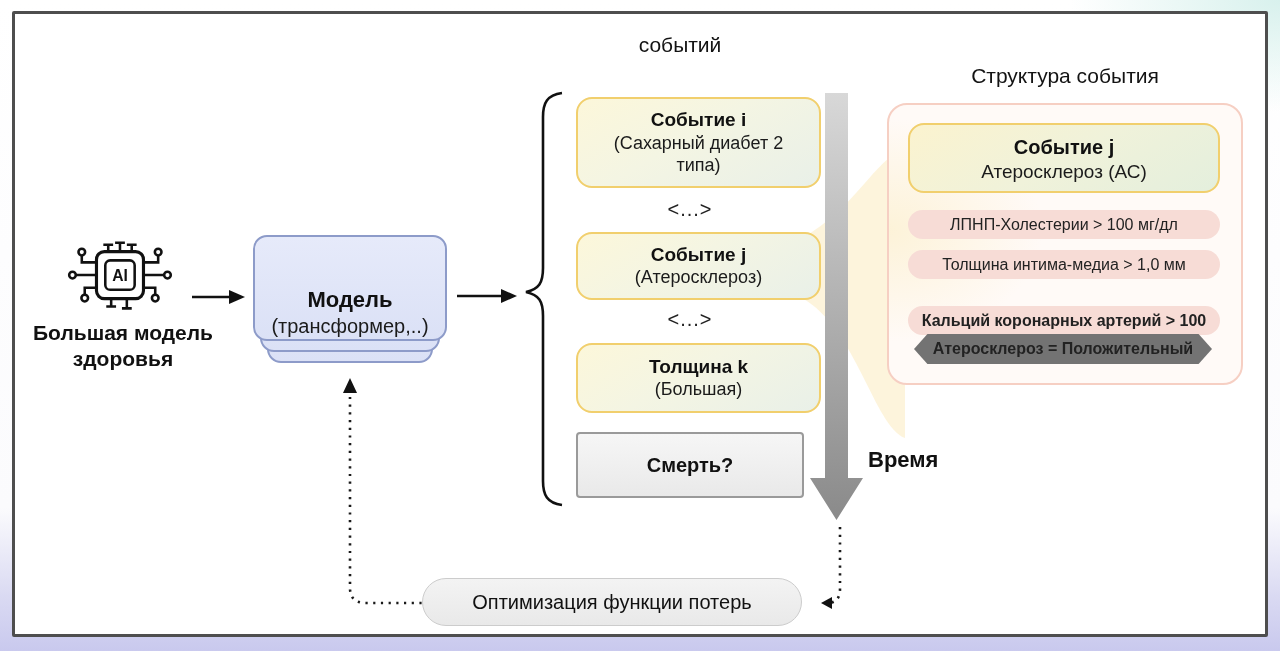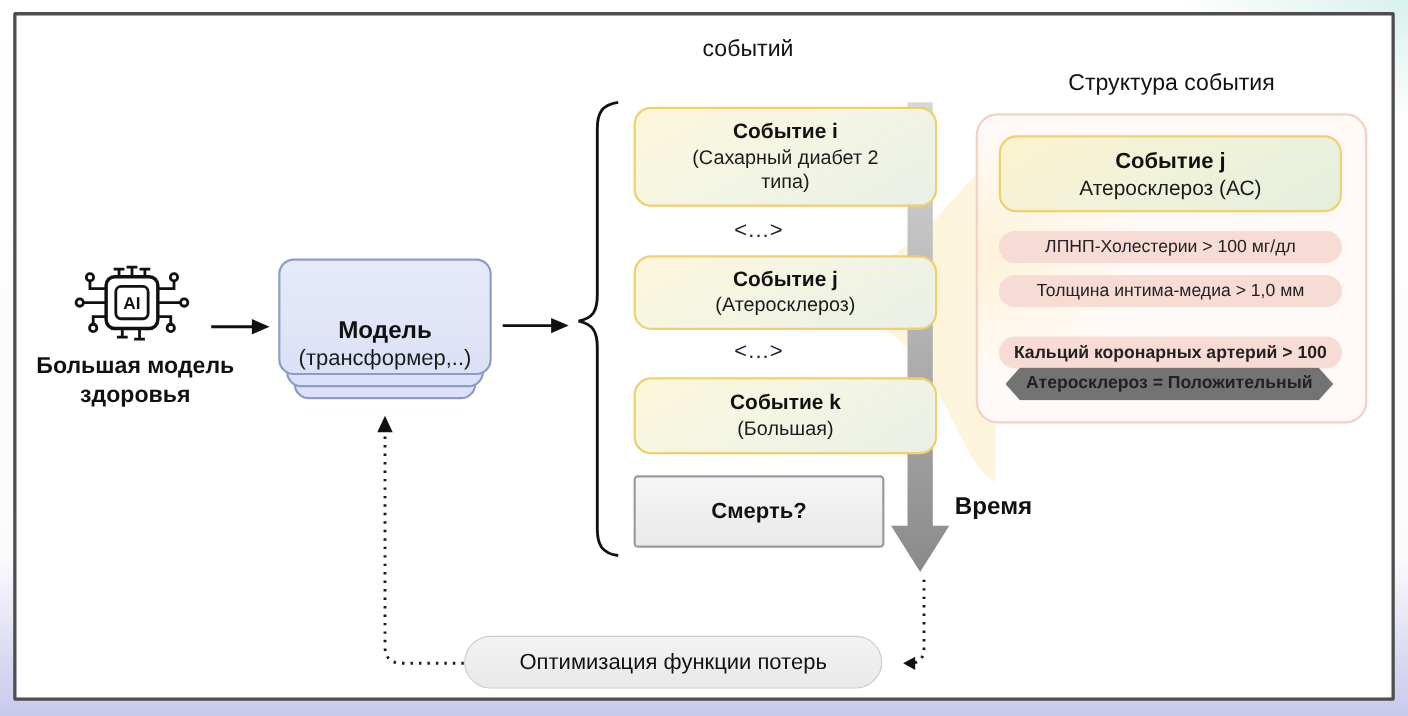--- a/index.html
+++ b/index.html
@@ -16,21 +16,21 @@
     position:absolute;left:12px;top:11px;width:1250px;height:620px;
     background:#ffffff;border:3px solid #4e4e4e;border-radius:2px;
   }
   #connectors{position:absolute;left:0;top:0;width:1280px;height:651px;pointer-events:none;}
   .abs{position:absolute;}
   .ctr{display:flex;flex-direction:column;align-items:center;justify-content:center;text-align:center;}
 
   .diagram-title{font-size:21px;color:#131313;text-align:center;line-height:1.35;}
 
   .event-box{
-    left:576px;width:276px;box-sizing:border-box;
+    left:576px;width:245px;box-sizing:border-box;
     border:2px solid #f1cf6d;border-radius:16px;
     background:linear-gradient(150deg,#fcf7da 0%,#f4f5e3 45%,#e9f0e8 100%);
     align-items:center;
   }
   .event-name{font-weight:bold;font-size:19px;color:#111;line-height:1.3;}
   .event-detail{font-size:18px;color:#1b1b1b;line-height:1.22;max-width:180px;}
 
   .ellipsis-row{left:576px;width:228px;text-align:center;font-size:20px;color:#222;letter-spacing:1px;}
 
   .death-box{
@@ -159,21 +159,21 @@
   <div class="abs ellipsis-row" style="top:198px;">&lt;...&gt;</div>
 
   <div class="abs event-box ctr" style="top:232px;height:68px;">
     <div class="event-name">Событие j</div>
     <div class="event-detail">(Атеросклероз)</div>
   </div>
 
   <div class="abs ellipsis-row" style="top:308px;">&lt;...&gt;</div>
 
   <div class="abs event-box ctr" style="top:343px;height:70px;">
-    <div class="event-name">Событие k</div>
+    <div class="event-name">Толщина k</div>
     <div class="event-detail">(Большая)</div>
   </div>
 
   <div class="abs death-box ctr">Смерть?</div>
 
   <div class="abs time-label">Время</div>
 
   <div class="abs diagram-title" style="left:930px;top:62px;width:270px;">Структура события</div>
 
   <div class="abs struct-card"></div>

